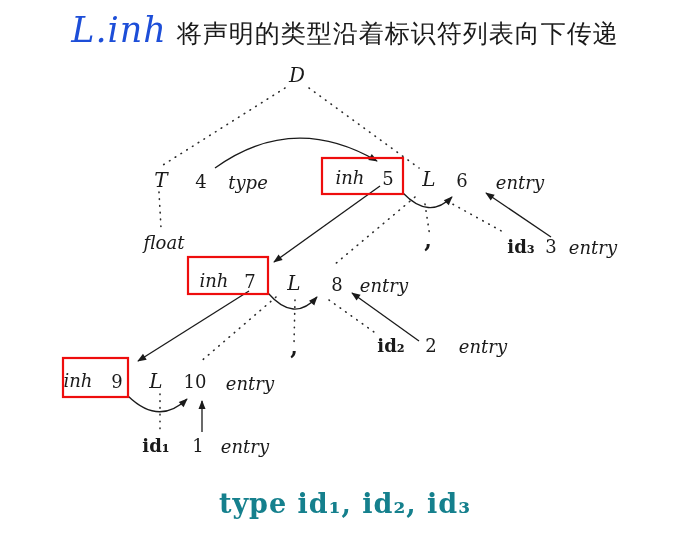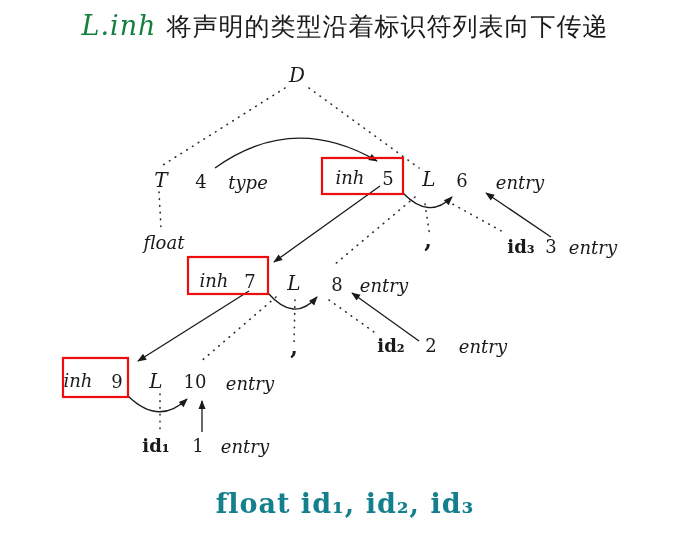--- a/index.html
+++ b/index.html
@@ -16,22 +16,22 @@
   .title {
     position: absolute;
     top: 10px; left: 0; width: 690px;
     text-align: center;
     white-space: nowrap;
     color: #1a1a1a;
     font-size: 25px;
   }
   .title-hl {
     font-style: italic;
-    color: #15803d;
-    font-size: 27px;
+    color: #1d4ed8;
+    font-size: 35px;
     letter-spacing: 1px;
   }
   .title-rest {
     margin-left: 10px;
     font-family: Liberation Serif, serif;
     letter-spacing: 1px;
   }
   svg.tree {
     position: absolute;
     top: 60px; left: 0;
@@ -146,15 +146,15 @@
     <text class="num" x="117" y="328">9</text>
     <text class="sym" x="156" y="328">L</text>
     <text class="num" x="195" y="328">10</text>
     <text class="attr" x="250" y="330">entry</text>
 
     <text class="idb" x="156" y="392">id₁</text>
     <text class="num" x="198" y="392">1</text>
     <text class="attr" x="245" y="393">entry</text>
   </svg>
 
-  <div class="caption">float id₁, id₂, id₃</div>
+  <div class="caption">type id₁, id₂, id₃</div>
 
 </div>
 
 </body></html>

